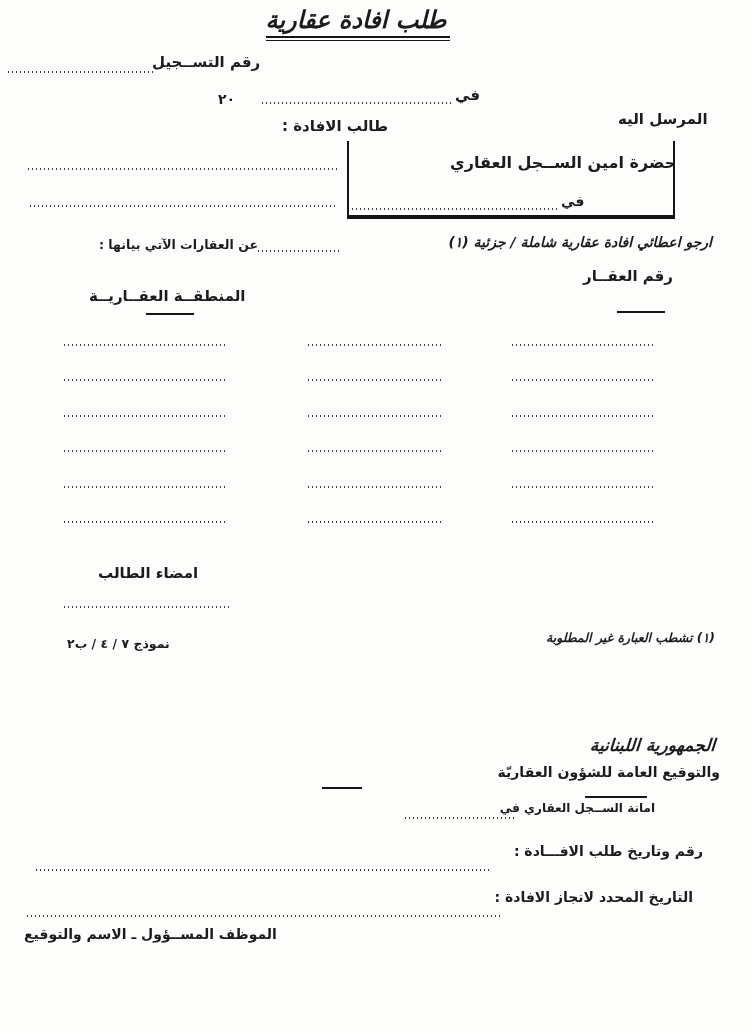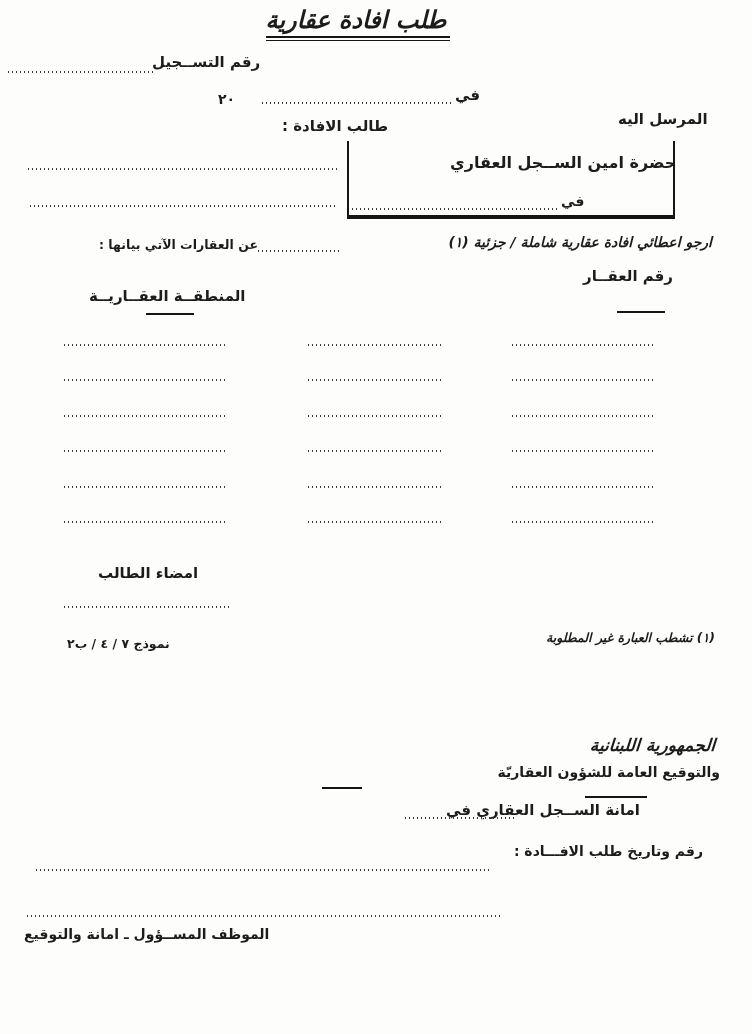--- a/index.html
+++ b/index.html
@@ -87,25 +87,26 @@
 
   <div class="abs lbl15 b" style="left:98px; top:548px;margin-top:16px;">امضاء الطالب</div>
   <div class="dotline" style="left:64px; top:606px; width:166px;"></div>
 
   <div class="abs lbl12 b" style="right:37px; top:630px;font-style:italic;">(١) تشطب العبارة غير المطلوبة</div>
   <div class="abs lbl12 b" style="left:38px; top:636px;margin-left:29px;">نموذج ٧ / ٤ / ب٢</div>
 
   <div class="abs calli b" style="right:37px; top:735px;">الجمهورية اللبنانية</div>
   <div class="abs lbl14 b" style="right:32px; top:764px;">والتوقيع العامة للشؤون العقاريّة</div>
   <div class="rule" style="left:585px; top:796px; width:62px;"></div>
-  <div class="abs b" style="right:112px; top:801px; font-size:15px;">امانة الســجل العقاري في</div>
+  <div class="abs b" style="right:97px; top:801px; font-size:12px;">امانة الســجل العقاري في</div>
   <div class="dotline" style="left:405px; top:817px; width:112px;"></div>
 
   <div class="rule" style="left:322px; top:787px; width:40px;"></div>
 
   <div class="abs lbl14 b" style="right:49px; top:843px;">رقم وتاريخ طلب الافـــادة :</div>
   <div class="dotline" style="left:36px; top:869px; width:455px;"></div>
 
+  <div class="abs lbl14 b" style="right:59px; top:889px;">التاريخ المحدد لانجاز الافادة :</div>
   <div class="dotline" style="left:27px; top:915px; width:476px;"></div>
 
-  <div class="abs lbl14 b" style="left:24px; top:926px;">الموظف المســؤول ـ امانة والتوقيع</div>
+  <div class="abs lbl14 b" style="left:24px; top:926px;">الموظف المســؤول ـ الاسم والتوقيع</div>
 
 </div>
 
 </body></html>

